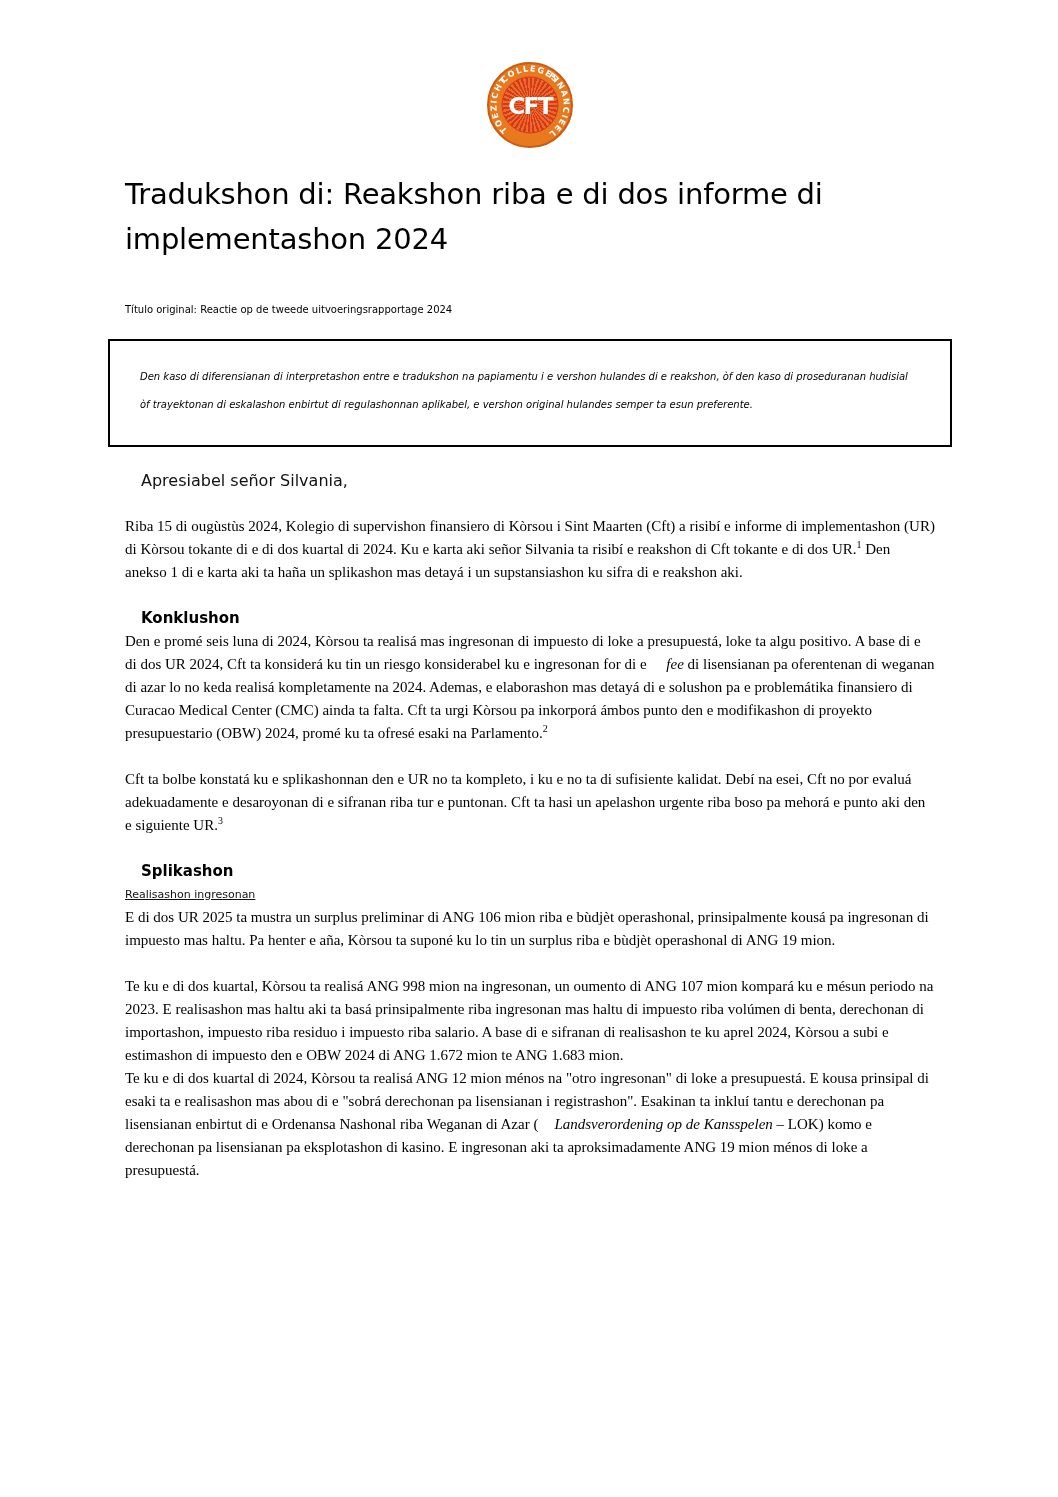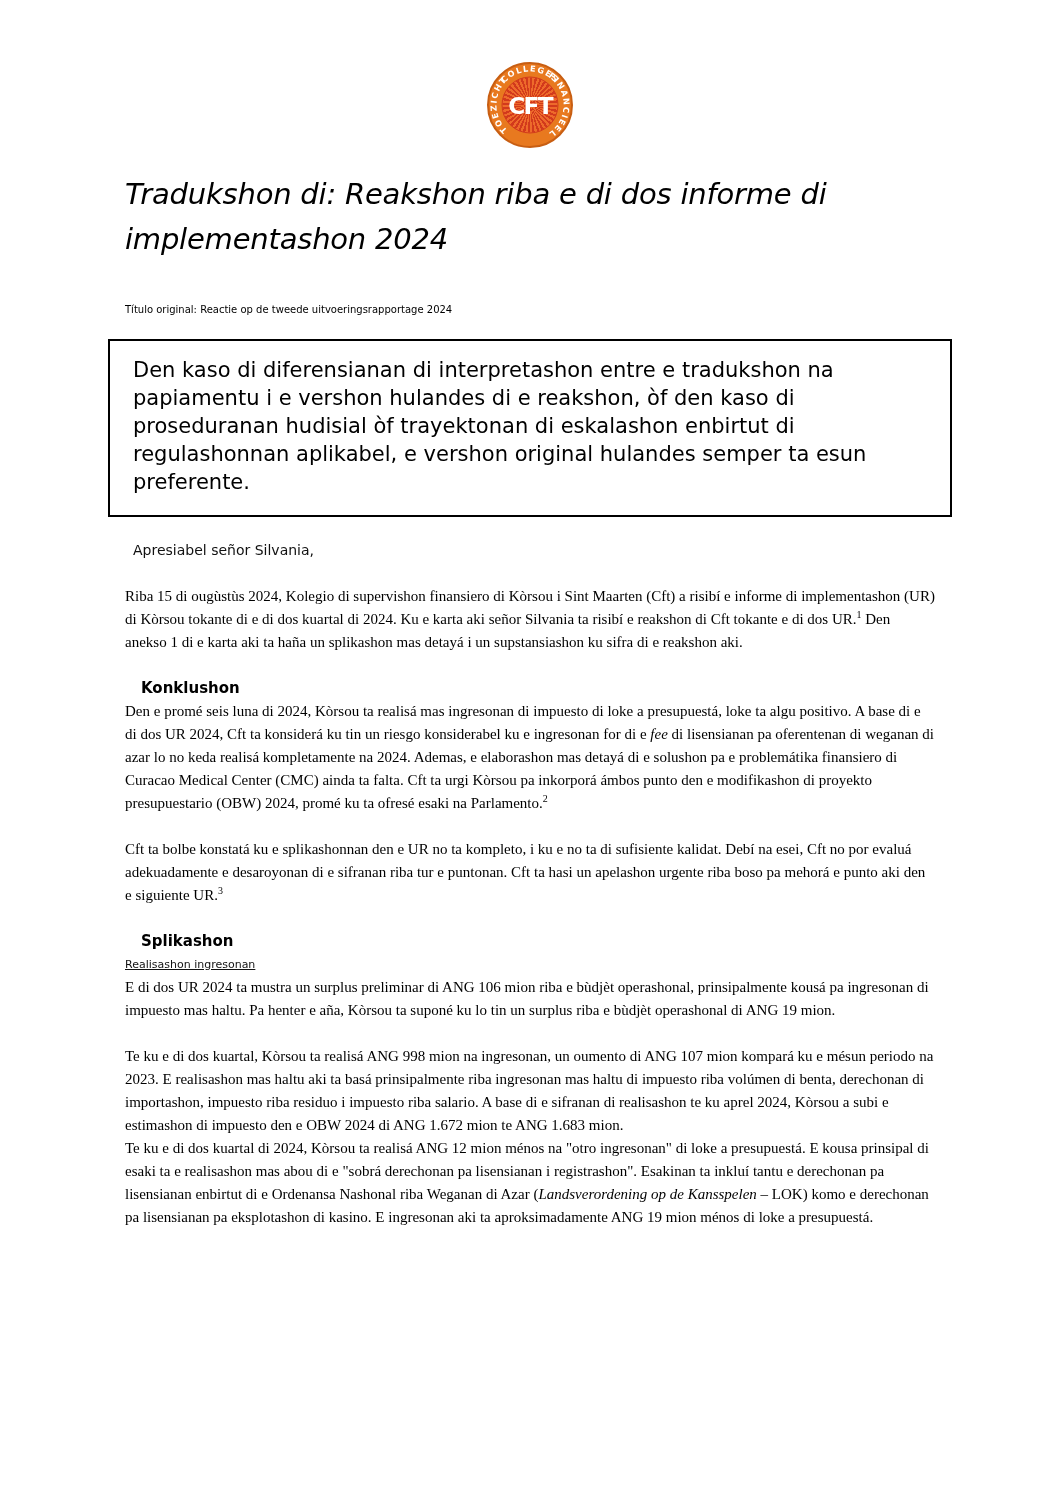--- a/index.html
+++ b/index.html
@@ -28,41 +28,41 @@
     fill: #fff; font-size: 9.5px; font-weight: bold; letter-spacing: 1.6px;
     font-family: "DejaVu Sans", sans-serif;
   }
   .logo-svg .cft {
     fill: #fff; font-size: 27px; font-weight: bold; letter-spacing: -2px;
     font-family: "DejaVu Sans", sans-serif;
   }
   
   h1.title {
     margin: 24px 0 0; font-size: 29px; font-weight: 400;
-    line-height: 45px; letter-spacing: -0.2px; color: #000; font-style: italic;
+    line-height: 45px; letter-spacing: -0.2px; color: #000;
   }
   .subtitle { margin: 36px 0 0; font-size: 10px; line-height: 23px; color: #000; }
   
   .notice-box {
     margin: 18px -17px 0 -17px; border: 2px solid #000;
     padding: 10px 22px 14px 18px;
   }
   .notice-box p {
-    margin: 5px; font-size: 21px; line-height: 28px; color: #000;
+    margin: 12px; font-style: italic; font-size: 10px; line-height: 28px; color: #000;
   }
   
   p.body, h3.h { font-size: 15px; line-height: 23px; color: #000; }
   p.body { margin: 23px 0 0; font-family: Liberation Serif, serif; }
   p.body.tight { margin: 0; }
   h3.h { margin: 23px 16px 0; font-weight: 700; }
   p.uhead { margin: 0; font-size: 11px; line-height: 23px; text-decoration: underline; }
   p.uhead.spaced { margin-top: 23px; }
-  .salutation { margin: 22px 8px 0; font-size: 14px; line-height: 23px; }
+  .salutation { margin: 22px 16px 0; font-size: 16px; line-height: 23px; }
   sup { font-size: 10px; line-height: 0; vertical-align: super; }
-  i { font-style: italic; }
+  i { font-style: italic; margin-left: 16px; }
 </style>
 </head>
 <body>
 
 <div class="page">
 
   <div class="logo">
     <div class="logo-ring"></div>
     <div class="logo-burst"></div>
     <svg class="logo-svg" viewBox="0 0 100 100">
@@ -94,18 +94,18 @@
 
   <p class="body">Riba 15 di ougùstùs 2024, Kolegio di supervishon finansiero di Kòrsou i Sint Maarten (Cft) a risibí e informe di implementashon (UR) di Kòrsou tokante di e di dos kuartal di 2024. Ku e karta aki señor Silvania ta risibí e reakshon di Cft tokante e di dos UR.<sup>1</sup> Den anekso 1 di e karta aki ta haña un splikashon mas detayá i un supstansiashon ku sifra di e reakshon aki.</p>
 
   <h3 class="h">Konklushon</h3>
   <p class="body tight">Den e promé seis luna di 2024, Kòrsou ta realisá mas ingresonan di impuesto di loke a presupuestá, loke ta algu positivo. A base di e di dos UR 2024, Cft ta konsiderá ku tin un riesgo konsiderabel ku e ingresonan for di e <i>fee</i> di lisensianan pa oferentenan di weganan di azar lo no keda realisá kompletamente na 2024. Ademas, e elaborashon mas detayá di e solushon pa e problemátika finansiero di Curacao Medical Center (CMC) ainda ta falta. Cft ta urgi Kòrsou pa inkorporá ámbos punto den e modifikashon di proyekto presupuestario (OBW) 2024, promé ku ta ofresé esaki na Parlamento.<sup>2</sup></p>
   <p class="body">Cft ta bolbe konstatá ku e splikashonnan den e UR no ta kompleto, i ku e no ta di sufisiente kalidat. Debí na esei, Cft no por evaluá adekuadamente e desaroyonan di e sifranan riba tur e puntonan. Cft ta hasi un apelashon urgente riba boso pa mehorá e punto aki den e siguiente UR.<sup>3</sup></p>
 
   <h3 class="h">Splikashon</h3>
 
   <p class="uhead">Realisashon ingresonan</p>
-  <p class="body tight">E di dos UR 2024 ta mustra un surplus preliminar di ANG 106 mion riba e bùdjèt operashonal, prinsipalmente kousá pa ingresonan di impuesto mas haltu. Pa henter e aña, Kòrsou ta suponé ku lo tin un surplus riba e bùdjèt operashonal di ANG 19 mion.</p>
+  <p class="body tight">E di dos UR 2025 ta mustra un surplus preliminar di ANG 106 mion riba e bùdjèt operashonal, prinsipalmente kousá pa ingresonan di impuesto mas haltu. Pa henter e aña, Kòrsou ta suponé ku lo tin un surplus riba e bùdjèt operashonal di ANG 19 mion.</p>
   <p class="body">Te ku e di dos kuartal, Kòrsou ta realisá ANG 998 mion na ingresonan, un oumento di ANG 107 mion kompará ku e mésun periodo na 2023. E realisashon mas haltu aki ta basá prinsipalmente riba ingresonan mas haltu di impuesto riba volúmen di benta, derechonan di importashon, impuesto riba residuo i impuesto riba salario. A base di e sifranan di realisashon te ku aprel 2024, Kòrsou a subi e estimashon di impuesto den e OBW 2024 di ANG 1.672 mion te ANG 1.683 mion.</p>
 
   <p class="body tight">Te ku e di dos kuartal di 2024, Kòrsou ta realisá ANG 12 mion ménos na "otro ingresonan" di loke a presupuestá. E kousa prinsipal di esaki ta e realisashon mas abou di e "sobrá derechonan pa lisensianan i registrashon". Esakinan ta inkluí tantu e derechonan pa lisensianan enbirtut di e Ordenansa Nashonal riba Weganan di Azar (<i>Landsverordening op de Kansspelen</i> – LOK) komo e derechonan pa lisensianan pa eksplotashon di kasino. E ingresonan aki ta aproksimadamente ANG 19 mion ménos di loke a presupuestá.</p>
 
 </div>
 
 </body></html>

